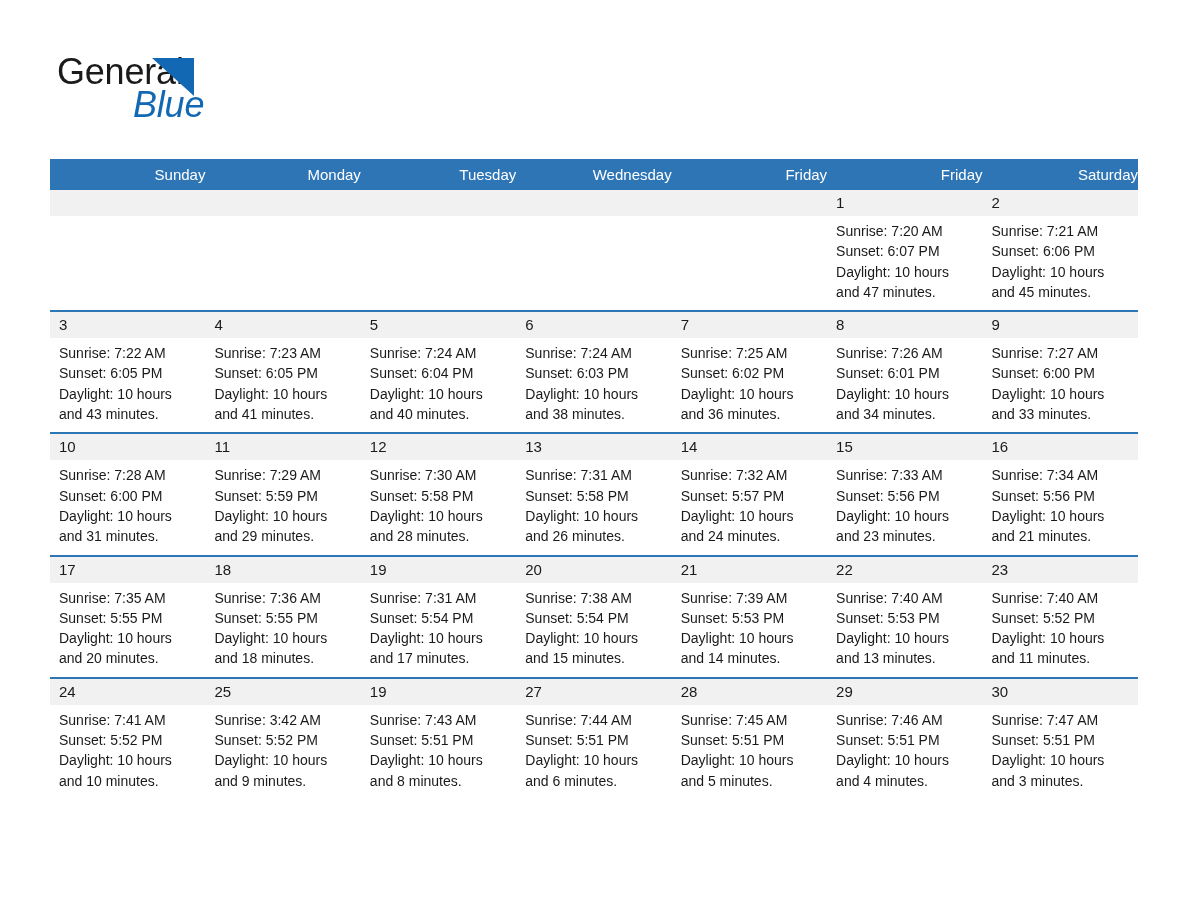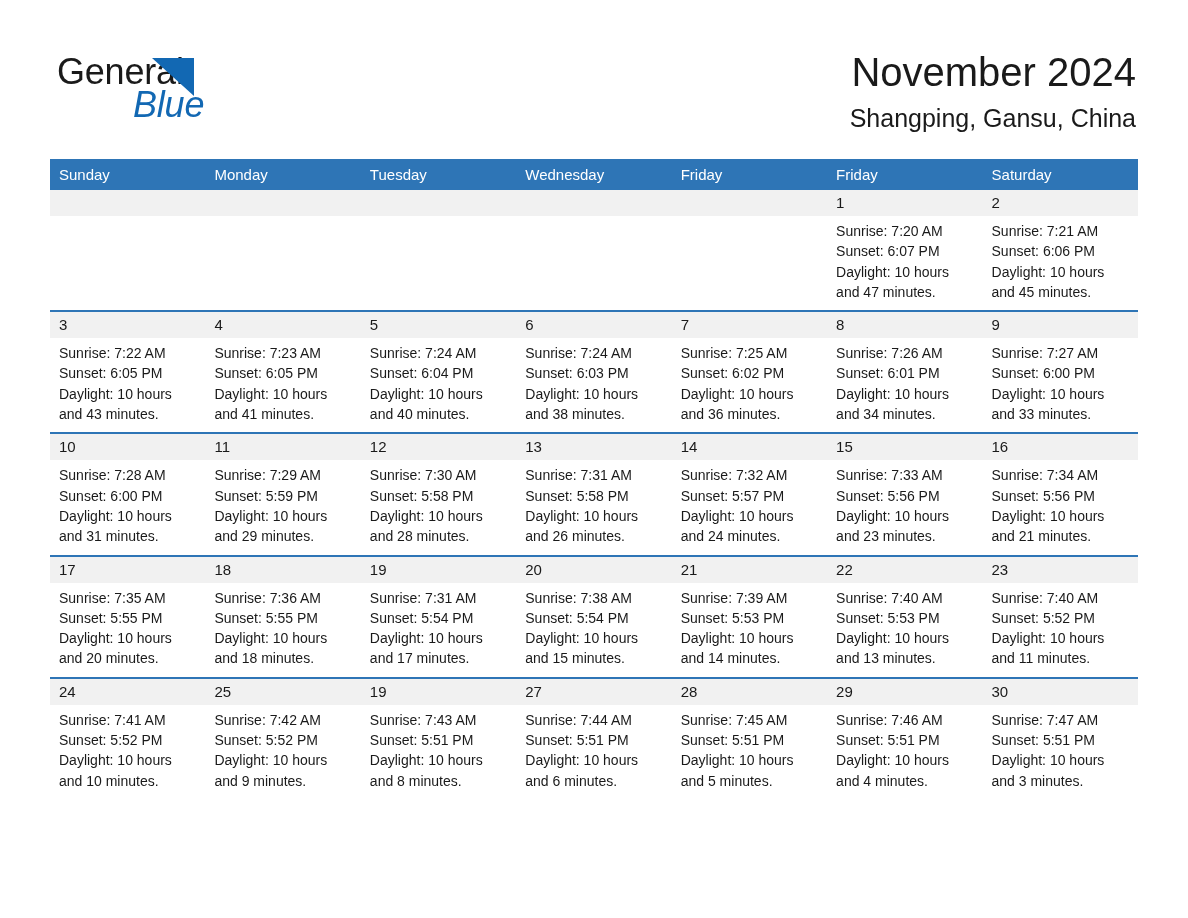--- a/index.html
+++ b/index.html
@@ -99,21 +99,21 @@
     width: 1088px;
     border-collapse: collapse;
     table-layout: fixed;
   }
 
   .calendar th {
     background: #2e75b6;
     color: #ffffff;
     font-weight: normal;
     font-size: 15px;
-    text-align: left;
+    text-align: right;
     padding: 6px 0 7px 9px;
     height: 18px;
     border: none;
   }
 
   .calendar td {
     vertical-align: top;
     padding: 0;
     border: none;
     border-top: 2px solid #2e75b6;
@@ -160,24 +160,20 @@
     <div class="brand">
       <span class="brand-general">General</span>
       <span class="brand-triangle">
         <svg width="42" height="38" viewBox="0 0 42 38" xmlns="http://www.w3.org/2000/svg">
           <polygon points="0,0 42,0 42,38" fill="#1268b3"></polygon>
         </svg>
       </span>
       <span class="brand-blue">Blue</span>
     </div>
 
-    <div class="title-block">
-      <h1 class="cal-title">November 2024</h1>
-      <div class="cal-subtitle">Shangping, Gansu, China</div>
-    </div>
 
   </div>
 
   <table class="calendar">
     <thead>
       <tr>
         <th>Sunday</th>
         <th>Monday</th>
         <th>Tuesday</th>
         <th>Wednesday</th>
@@ -429,21 +425,21 @@
           <div class="daynum">24</div>
           <div class="details">
             <div>Sunrise: 7:41 AM</div>
             <div>Sunset: 5:52 PM</div>
             <div class="daylight">Daylight: 10 hours and 10 minutes.</div>
           </div>
         </td>
         <td>
           <div class="daynum">25</div>
           <div class="details">
-            <div>Sunrise: 7:42 AM</div>
+            <div>Sunrise: 3:42 AM</div>
             <div>Sunset: 5:52 PM</div>
             <div class="daylight">Daylight: 10 hours and 9 minutes.</div>
           </div>
         </td>
         <td>
           <div class="daynum">19</div>
           <div class="details">
             <div>Sunrise: 7:43 AM</div>
             <div>Sunset: 5:51 PM</div>
             <div class="daylight">Daylight: 10 hours and 8 minutes.</div>

